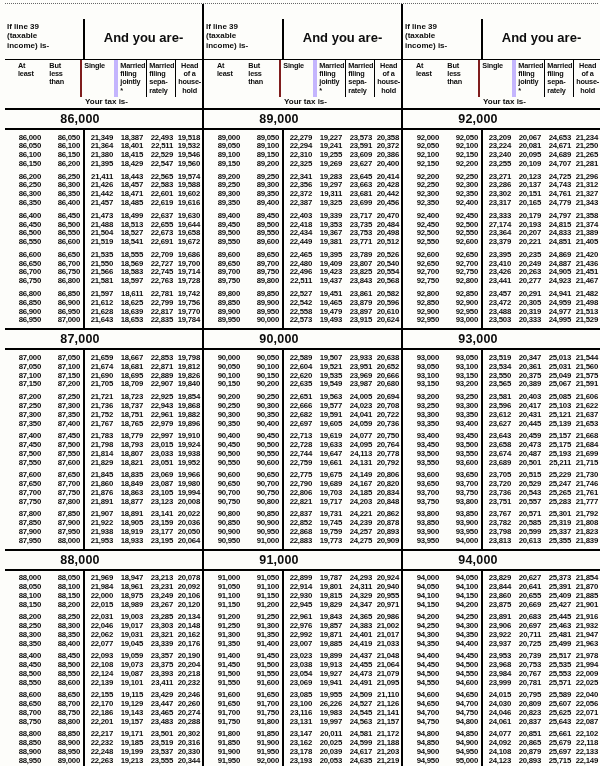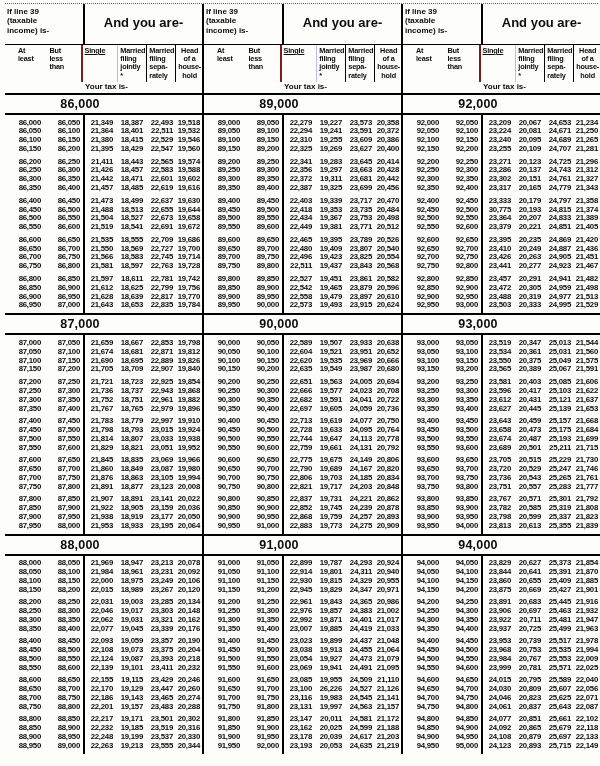--- a/index.html
+++ b/index.html
@@ -13,34 +13,34 @@
   .title-line { margin-bottom:2px; }
   .title {
     display:inline-block; font-size:13px; font-weight:bold;
     border-bottom:2.5px solid #000; padding:1px 14px 1px 0; letter-spacing:-0.2px;
   }
   .title .cont { font-style:italic; padding-left:6px; }
   .tax-table { display:flex; border-top:1px dotted #666; width:593px; }
   .group { width:197px; flex:0 0 197px; }
   .group.bordered { width:199px; flex:0 0 199px; border-left:2px solid #000; }
   
-  .gh-top { display:flex; height:40px; }
+  .gh-top { display:flex; height:40px;margin-top:15px; }
   .gh-income {
     width:80px; border-right:2px solid #000; font-size:8px; font-weight:bold;
     line-height:1.18; padding:3px 2px; white-space:pre-line;
   }
   .gh-andyou { flex:1; text-align:center; font-size:13px; font-weight:bold; padding-top:11px; }
   .gh-cols { display:flex; border-top:1px solid #000; height:38px; }
   .gh-cols .hc {
     font-size:7.3px; font-weight:bold; line-height:1.12; padding:2px 1px 0 2px;
     white-space:pre-line; letter-spacing:-0.2px;
   }
   .c-al { width:38px;margin-left:11px; }
   .c-bl { width:42px; border-right:2px solid #7f1d1d; }
-  .c-s  { width:43px; border-right:1px solid #c4b5fd;text-decoration:underline; }
+  .c-s  { width:43px; border-right:4px solid #c4b5fd; }
   .c-mj { width:30px; border-right:1px solid #000; }
   .c-ms { width:30px; border-right:1px solid #000; }
   .c-hh { width:28px;text-align:center; }
   .gh-yourtax { margin-left:80px; text-align:left; font-size:8px; font-weight:bold; height:11px; line-height:10px; }
   
   .sec-band { border-top:2px solid #000; border-bottom:2px solid #000; padding:2px 0 2px; }
   .sec-band span { display:block; width:150px; text-align:center; font-size:12.5px; font-weight:bold; letter-spacing:0.2px; }
   .rows { position:relative; padding:3.5px 0 2px; }
   .rows::before { content:""; position:absolute; left:78px; top:0; bottom:0; width:2px; background:#000; }
   .rgroup { margin-bottom:3.5px; }
@@ -1281,21 +1281,21 @@
                 <span class="v-al">92,400</span>
                 <span class="v-bl">92,450</span>
                 <span class="v-s">23,333</span>
                 <span class="v-mj">20,179</span>
                 <span class="v-ms">24,797</span>
                 <span class="v-hh">21,358</span>
               </div>
               <div class="trow">
                 <span class="v-al">92,450</span>
                 <span class="v-bl">92,500</span>
-                <span class="v-s">30,775</span>
+                <span class="v-s">27,174</span>
                 <span class="v-mj">20,193</span>
                 <span class="v-ms">24,815</span>
                 <span class="v-hh">21,374</span>
               </div>
               <div class="trow">
                 <span class="v-al">92,500</span>
                 <span class="v-bl">92,550</span>
                 <span class="v-s">23,364</span>
                 <span class="v-mj">20,207</span>
                 <span class="v-ms">24,833</span>

